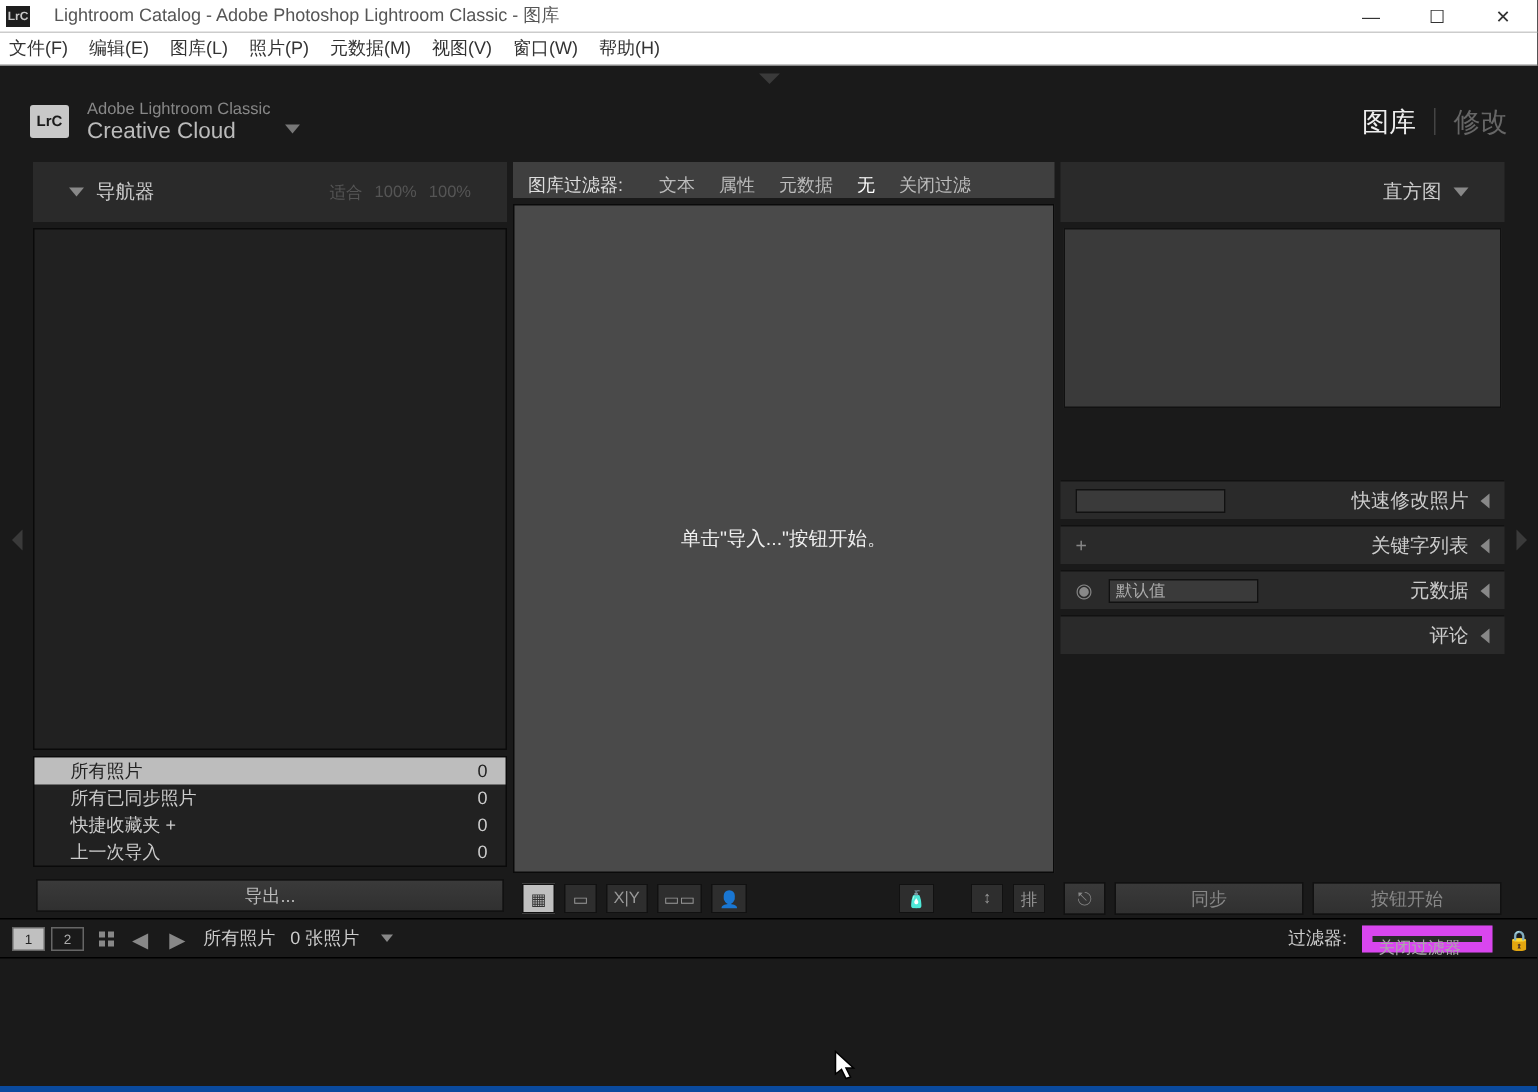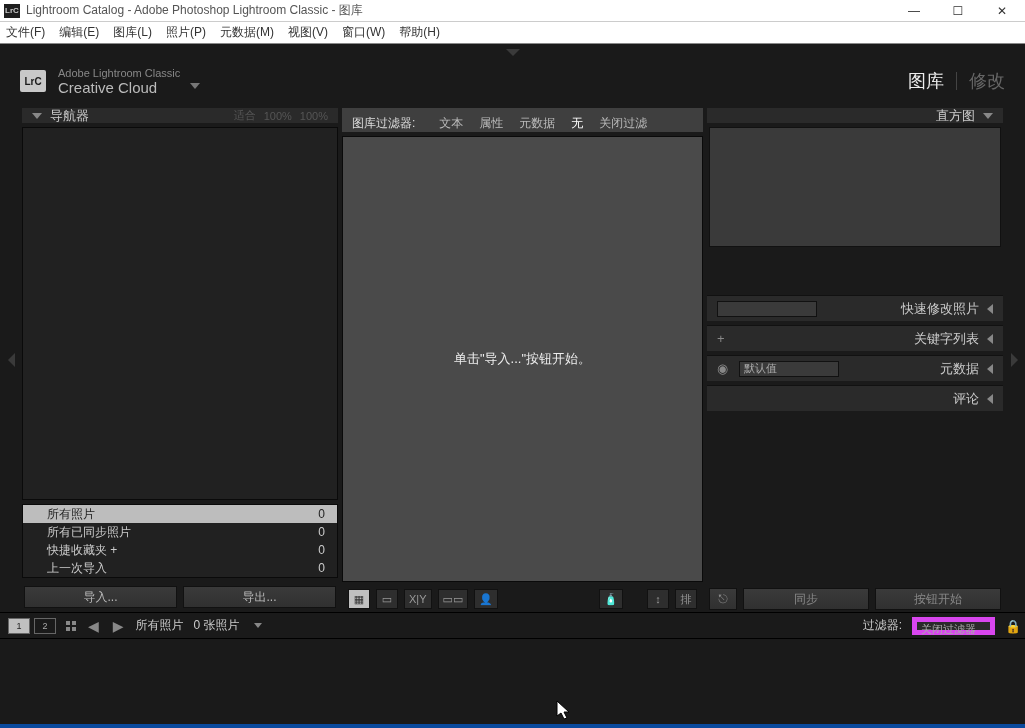--- a/index.html
+++ b/index.html
@@ -1,19 +1,19 @@
 <!DOCTYPE html>
 <html><head>
 <meta charset="utf-8">
 <style>
 * { box-sizing: border-box; margin: 0; padding: 0; font-family: "Microsoft YaHei", Arial, sans-serif; }
 html, body { width: 1025px; height: 728px; background: #1a1a1a; color: #aaa; font-size: 13px; overflow: hidden; }
 .titlebar { height: 22px; background: #fff; color: #333; display: flex; align-items: center; padding: 0 4px; border-bottom: 1px solid #ccc; }
 .titlebar .app-icon { width: 16px; height: 14px; background: #1e1e1e; color: #c8c8c8; font-size: 8px; display: flex; align-items: center; justify-content: center; margin-right: 6px; font-weight: bold; }
-.titlebar .title { flex: 1; font-size: 12px; color: #555; }
+.titlebar .title { flex: 1; font-size: 12px; color: #555; margin-left: 10px; }
 .titlebar .win-controls { display: flex; gap: 18px; margin-right: 6px; }
 .titlebar .win-btn { width: 26px; height: 18px; display: flex; align-items: center; justify-content: center; font-size: 12px; color: #333; cursor: pointer; }
 .menubar { height: 22px; background: #fff; color: #333; display: flex; align-items: center; padding: 0 6px; gap: 14px; border-bottom: 1px solid #888; }
 .menubar .menu-item { font-size: 12px; cursor: pointer; }
 .app-body { background: #1a1a1a; height: calc(728px - 44px); display: flex; flex-direction: column; }
 .top-strip { height: 16px; display: flex; justify-content: center; align-items: center; }
 .tri-down { width: 0; height: 0; border-left: 7px solid transparent; border-right: 7px solid transparent; border-top: 7px solid #3a3a3a; }
 .identity-row { height: 42px; display: flex; align-items: center; padding: 0 20px; }
 .brand-icon { width: 26px; height: 22px; background: #c8c8c8; color: #1a1a1a; font-size: 10px; font-weight: bold; display: flex; align-items: center; justify-content: center; margin-right: 12px; border-radius: 2px; }
 .brand-text .line1 { font-size: 11px; color: #888; }
@@ -21,21 +21,21 @@
 .brand-tri { margin-left: 10px; width: 0; height: 0; border-left: 5px solid transparent; border-right: 5px solid transparent; border-top: 6px solid #777; align-self: center; margin-top: 10px; cursor: pointer; }
 .module-picker { margin-left: auto; display: flex; gap: 12px; align-items: center; font-size: 18px; }
 .module-picker .mod { color: #eee; cursor: pointer; }
 .module-picker .mod.inactive { color: #666; }
 .module-picker .sep { width: 1px; height: 18px; background: #444; }
 .workspace { flex: 1; display: flex; padding: 6px 4px 0 4px; gap: 4px; min-height: 0; }
 .panel-col { display: flex; flex-direction: column; gap: 4px; min-height: 0; }
 .left-col { width: 316px; }
 .center-col { flex: 1; }
 .right-col { width: 296px; }
-.panel-header { height: 15px; background: #2a2a2a; display: flex; align-items: center; padding: 0 10px; font-size: 13px; color: #ccc; text-align: right; }
+.panel-header { height: 40px; background: #2a2a2a; display: flex; align-items: center; padding: 0 24px; font-size: 13px; color: #ccc; text-align: right; }
 .panel-header.right { justify-content: flex-end; }
 .panel-header .tri { width: 0; height: 0; border-left: 5px solid transparent; border-right: 5px solid transparent; border-top: 6px solid #888; margin-right: 8px; }
 .panel-header .spacer { flex: 1; }
 .panel-header .dim { color: #555; font-size: 11px; margin-left: 8px; }
 .nav-preview { flex: 1; background: #212121; border: 1px solid #0a0a0a; }
 .catalog-list { background: #212121; border: 1px solid #0a0a0a; }
 .cat-row { height: 18px; display: flex; align-items: center; padding: 0 12px 0 24px; font-size: 12px; color: #ccc; cursor: pointer; }
 .cat-row.selected { background: #bdbdbd; color: #222; }
 .cat-row .count { margin-left: auto; }
 .import-row { display: flex; gap: 6px; padding: 4px 2px; }
@@ -61,21 +61,21 @@
 .status-bar { height: 26px; background: #1a1a1a; display: flex; align-items: center; padding: 0 8px; gap: 10px; border-top: 1px solid #000; }
 .view-toggle { display: flex; gap: 4px; }
 .vt { width: 22px; height: 16px; border: 1px solid #666; font-size: 9px; display: flex; align-items: center; justify-content: center; color: #aaa; cursor: pointer; }
 .vt.active { background: #c0c0c0; color: #222; }
 .grid-dots { display: grid; grid-template-columns: repeat(2,4px); grid-template-rows: repeat(2,4px); gap: 2px; cursor: pointer; }
 .grid-dots div { background: #888; }
 .arrow-btn { color: #888; font-size: 14px; cursor: pointer; padding: 0 2px; }
 .status-text { color: #ccc; font-size: 12px; }
 .status-tri { width: 0; height: 0; border-left: 4px solid transparent; border-right: 4px solid transparent; border-top: 5px solid #888; margin-left: 4px; cursor: pointer; }
 .status-spacer { flex: 1; }
-.filter-select { background: #2a2a2a; border: 5px solid #d946ef; height: 18px; color: #aaa; font-size: 11px; padding: 0 14px 0 4px; cursor: pointer; }
+.filter-select { background: #2a2a2a; border: 7px solid #d946ef; height: 18px; color: #aaa; font-size: 11px; padding: 0 14px 0 4px; cursor: pointer; }
 .lock-icon { width: 12px; height: 14px; color: #888; cursor: pointer; }
 .filmstrip { height: 86px; background: #1a1a1a; border-top: 1px solid #000; }
 .bottom-edge { height: 4px; background: #0a4a9e; }
 .side-tri-container { width: 14px; display: flex; align-items: center; justify-content: center; }
 .side-tri-r { width: 0; height: 0; border-top: 7px solid transparent; border-bottom: 7px solid transparent; border-left: 7px solid #3a3a3a; cursor: pointer; }
 .side-tri-l { width: 0; height: 0; border-top: 7px solid transparent; border-bottom: 7px solid transparent; border-right: 7px solid #3a3a3a; cursor: pointer; }
 .cursor-overlay { position: absolute; left: 556px; top: 700px; pointer-events: none; }
 </style>
 </head>
 <body>
@@ -149,21 +149,20 @@
             <span>快捷收藏夹 +</span>
             <span class="count">0</span>
           </div>
           <div class="cat-row">
             <span>上一次导入</span>
             <span class="count">0</span>
           </div>
         </div>
 
       <div class="import-row">
-        <div class="io-btn">导入...</div>
         <div class="io-btn">导出...</div>
       </div>
     </div>
 
     <div class="panel-col center-col">
       <div class="filter-bar">
         <span class="label">图库过滤器:</span>
         <span class="fitem">文本</span>
         <span class="fitem">属性</span>
         <span class="fitem">元数据</span>

